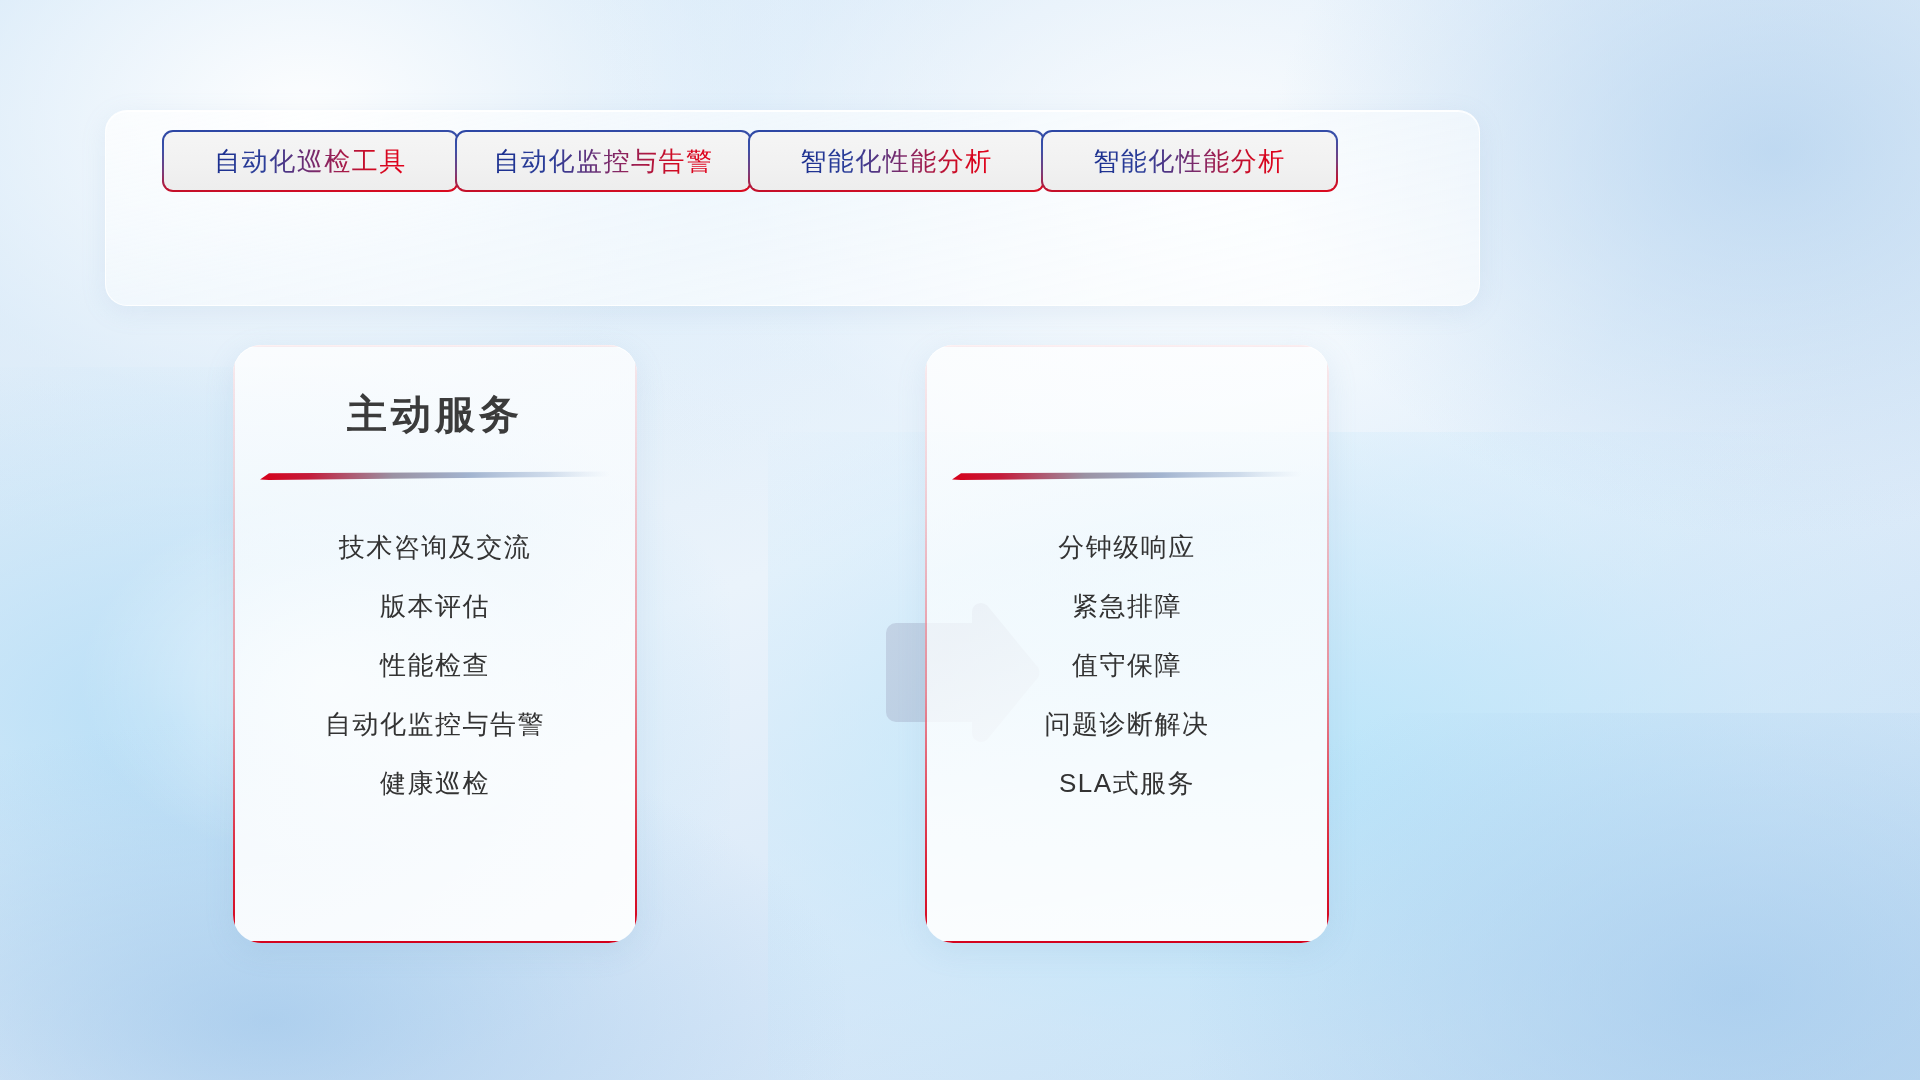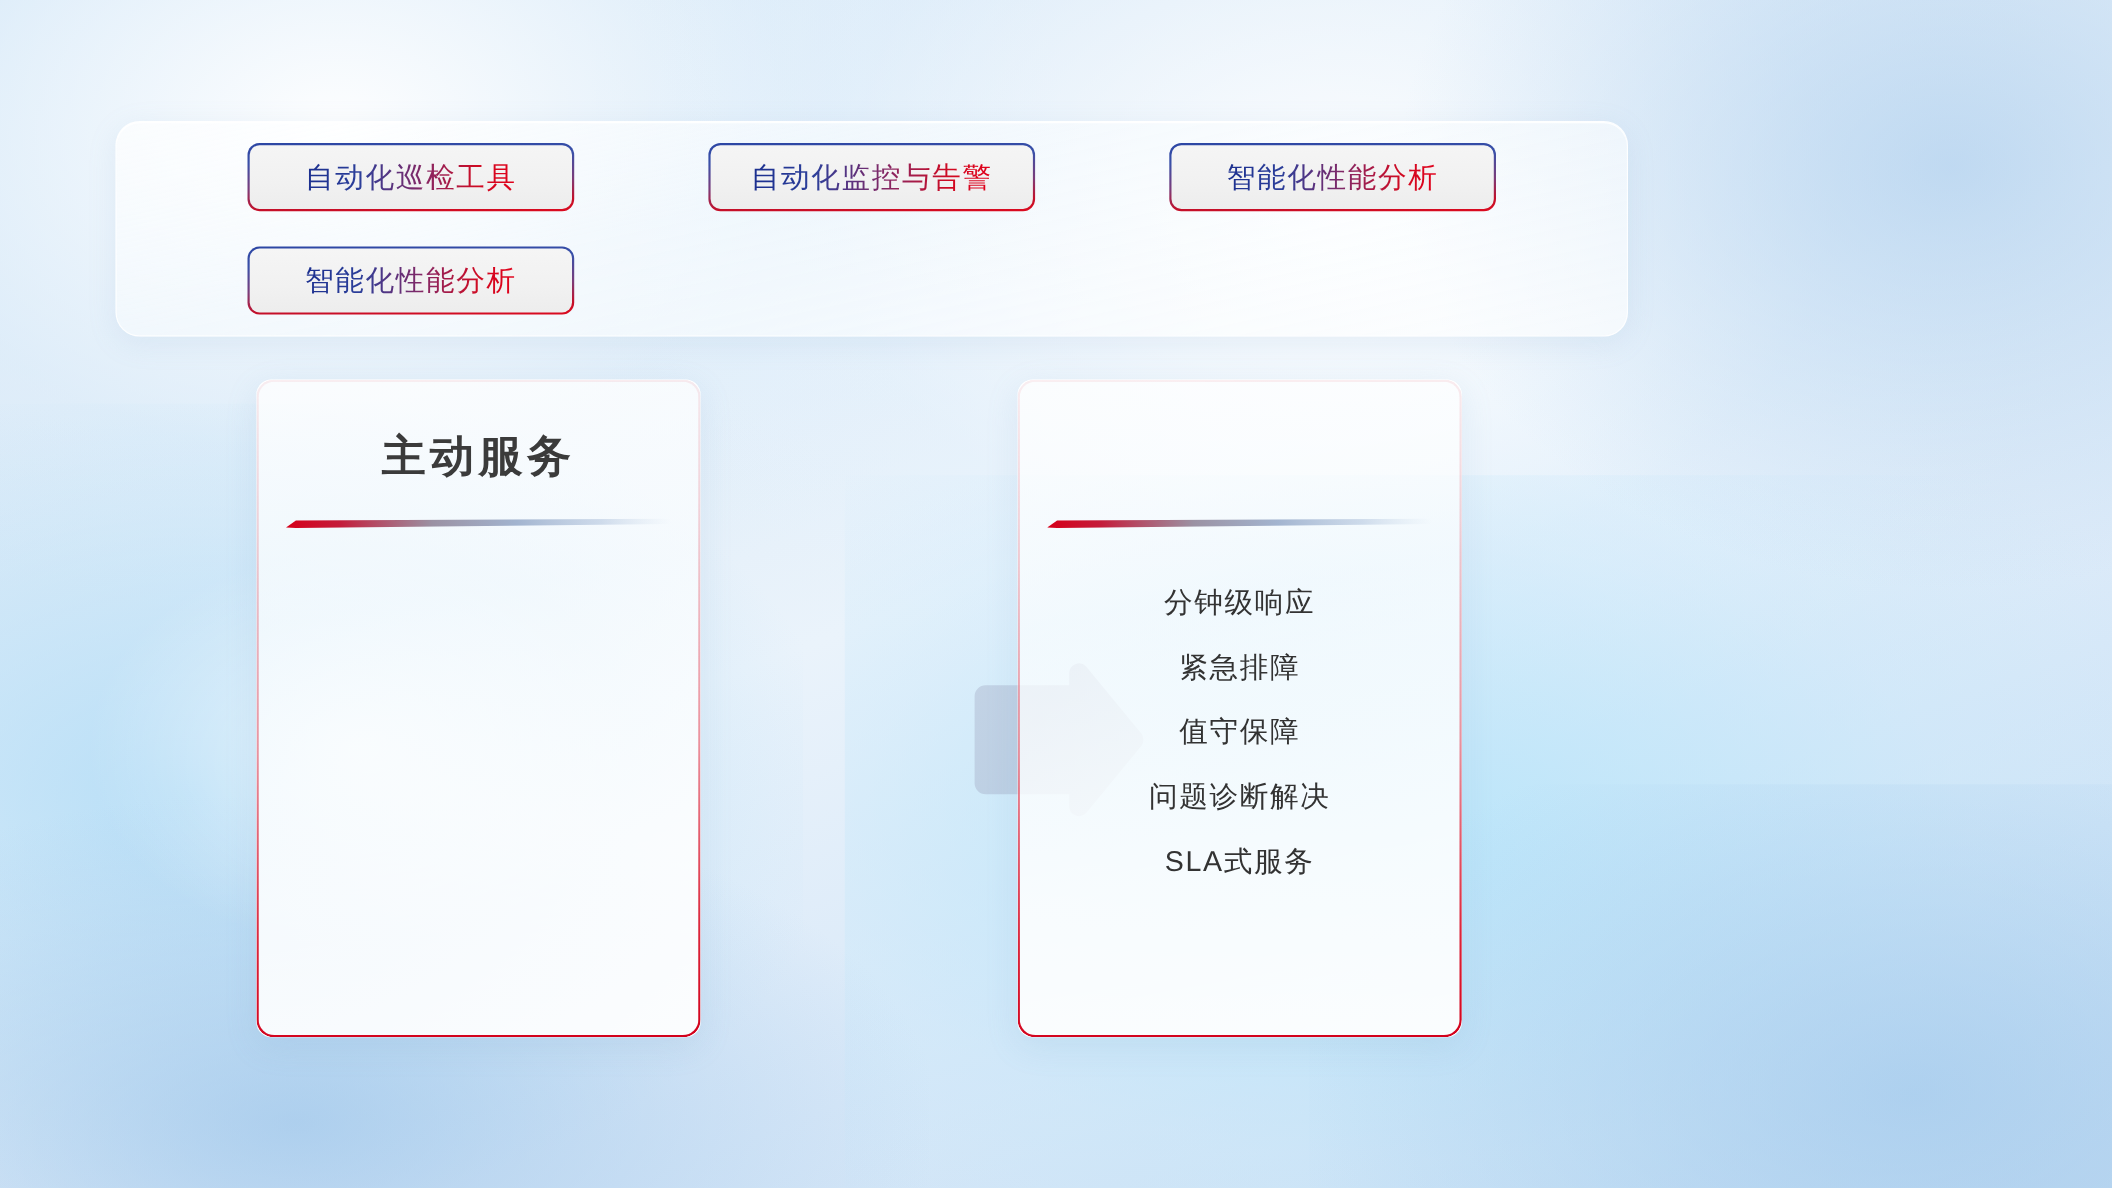--- a/index.html
+++ b/index.html
@@ -57,21 +57,21 @@
   .top-panel{
     position:absolute; left:105px; top:110px; width:1375px; height:196px;
     border-radius:22px;
     background:linear-gradient(168deg,rgba(255,255,255,.72) 0%,rgba(250,253,255,.56) 40%,rgba(255,255,255,.66) 100%);
     border:1px solid rgba(255,255,255,.85);
     box-shadow:0 6px 26px rgba(120,160,200,.13), inset 0 1px 0 rgba(255,255,255,.9);
   }
   .pill-grid{
     position:absolute; inset:0;
     display:grid;
-    grid-template-columns:repeat(3,1fr);
+    grid-template-columns:repeat(5,1fr);
     grid-template-rows:repeat(2,1fr);
     align-items:center; justify-items:center;
     padding:10px 58px;
     row-gap:14px;
     border-radius:29px;
   }
   .pill{
     position:relative;
     width:293px; height:58px;
     display:flex; align-items:center; justify-content:center;
@@ -97,21 +97,21 @@
     font-size:26px; font-weight:500; letter-spacing:1.5px;
     background:linear-gradient(90deg,#1b2f8f 0%,#2c3f9a 26%,#8b2560 58%,#d00a22 82%,#e2001a 100%);
     -webkit-background-clip:text; background-clip:text;
     -webkit-text-fill-color:transparent; color:transparent;
     white-space:nowrap;
   }
 
   
   .card{
     position:absolute; top:345px; width:404px; height:598px;
-    border-radius:14px;
+    border-radius:28px;
     background:linear-gradient(170deg,rgba(255,255,255,.80) 0%,rgba(252,254,255,.70) 34%,rgba(255,255,255,.86) 72%,rgba(255,255,255,.93) 100%);
     box-shadow:0 8px 30px rgba(120,160,200,.14), inset 0 1px 0 rgba(255,255,255,.9);
     overflow:hidden;
   }
   .card::before{
     content:"";
     position:absolute; inset:0;
     border-radius:16px;
     padding:1.6px;
     background:linear-gradient(178deg,rgba(216,0,26,.06) 0%,rgba(216,0,26,.16) 22%,rgba(216,0,26,.42) 56%,rgba(214,0,25,.85) 84%,#d2001b 100%);
@@ -197,20 +197,27 @@
           <stop offset="14%" stop-color="#c21030" stop-opacity=".95"></stop>
           <stop offset="38%" stop-color="#8b7f93" stop-opacity=".85"></stop>
           <stop offset="60%" stop-color="#8ea3c4" stop-opacity=".8"></stop>
           <stop offset="82%" stop-color="#a8bcd8" stop-opacity=".5"></stop>
           <stop offset="100%" stop-color="#c5d6e8" stop-opacity="0"></stop>
         </linearGradient>
       </defs>
       <path d="M0,8.6 L9,2.2 L350,0.6 L350,5.4 L9,9 Z" fill="url(#divGradL)"></path>
     </svg>
 
+    <div class="card-list">
+      <div class="card-list-item">技术咨询及交流</div>
+      <div class="card-list-item">版本评估</div>
+      <div class="card-list-item">性能检查</div>
+      <div class="card-list-item">自动化监控与告警</div>
+      <div class="card-list-item">健康巡检</div>
+    </div>
   </div>
 
   <svg class="flow-arrow" viewBox="0 0 165 145">
     <defs>
       <linearGradient id="arrowGrad" x1="0" y1="0" x2="1" y2="0.45">
         <stop offset="0%" stop-color="#bcc9dd"></stop>
         <stop offset="45%" stop-color="#b5c5db"></stop>
         <stop offset="100%" stop-color="#b9cfe2"></stop>
       </linearGradient>
     </defs>

